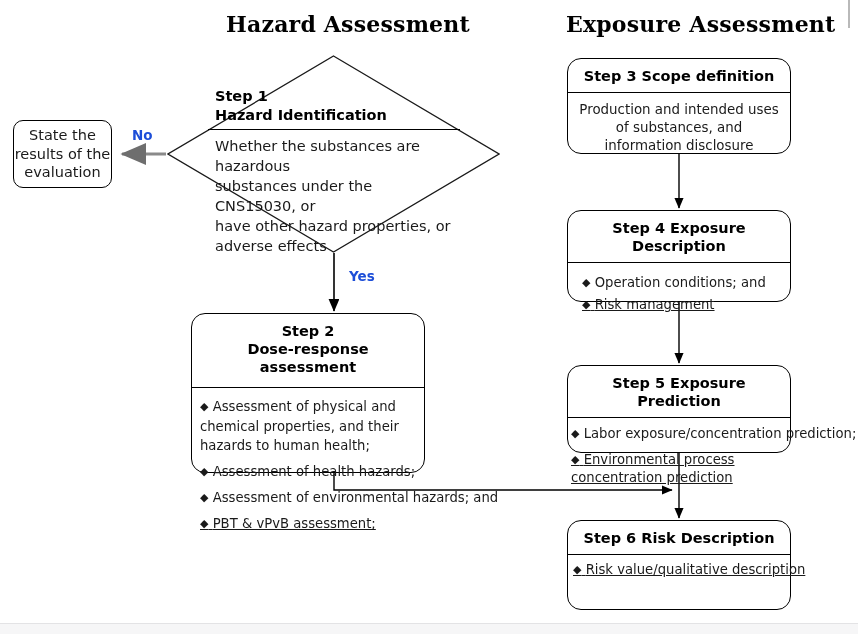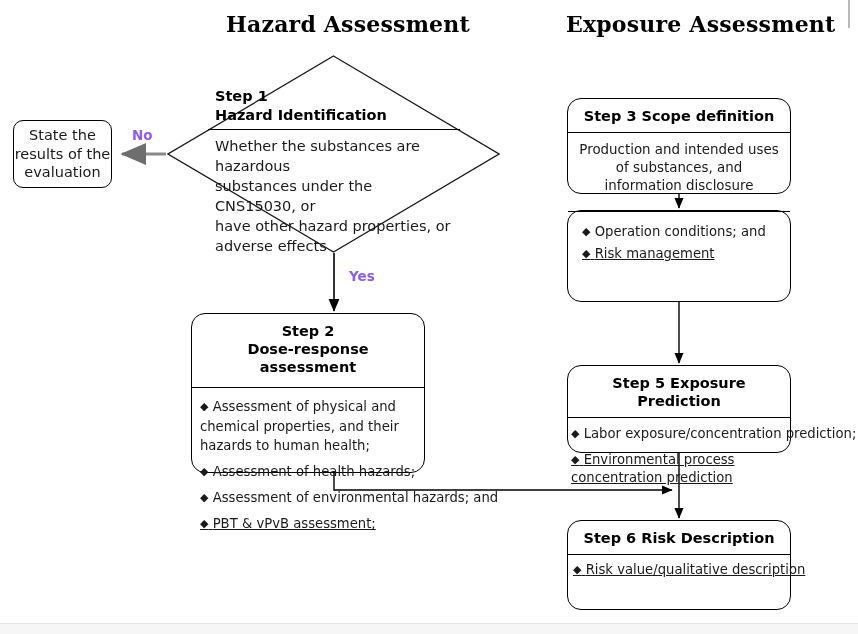--- a/index.html
+++ b/index.html
@@ -131,21 +131,21 @@
     top: 313px;
     width: 234px;
     height: 160px;
   }
   #step2-box .box-header { font-size: 14.5px; padding-top: 8px; }
   #step2-box .box-rule { margin-top: 5px; }
   #step2-box .box-body { font-size: 13.2px; padding-top: 9px; }
 
   
   .rbox { left: 567px; width: 224px; }
-  #step3-box { top: 58px;  height: 96px; margin-top: 40px; }
+  #step3-box { top: 58px;  height: 96px; }
   #step4-box { top: 210px; height: 92px; }
   #step5-box { top: 365px; height: 88px; }
   #step6-box { top: 520px; height: 90px; }
 
   .rbox .box-header { font-size: 14.5px; padding: 8px 4px 7px 4px; }
   .rbox .box-body   { font-size: 13.2px; }
 
   #step3-box .box-body { text-align: center; padding-top: 8px; line-height: 1.35; font-size: 13.4px; }
   #step4-box .box-body { padding: 10px 8px 0 14px; }
   #step4-box .bullet-item { margin-bottom: 3px; }
@@ -160,21 +160,21 @@
     left: 0; top: 0;
     width: 858px; height: 634px;
     pointer-events: none;
   }
 
   
   .edge-label {
     position: absolute;
     font-weight: bold;
     font-size: 13.5px;
-    color: #8b5cf6;
+    color: #1d4ed8;
   }
   #label-no  { left: 132px; top: 127px; }
   #label-yes { left: 349px; top: 268px; }
 
   
   #right-scroll-line {
     position: absolute;
     left: 848px;
     top: 0;
     width: 2px;
@@ -282,20 +282,21 @@
     <div class="box-header">Step 3 Scope definition</div>
     <div class="box-rule"></div>
     <div class="box-body">
       <div>Production and intended uses</div>
       <div>of substances, and</div>
       <div>information disclosure</div>
     </div>
   </div>
 
   <div id="step4-box" class="box rbox">
+    <div class="box-header">Step 4 Exposure Description</div>
     <div class="box-rule"></div>
     <div class="box-body">
       <div class="bullet-item line">
         <span class="bul">◆</span>
         <span>Operation conditions; and</span>
       </div>
       <div class="bullet-item line">
         <span class="bul">◆</span>
         <span>Risk management</span>
       </div>

